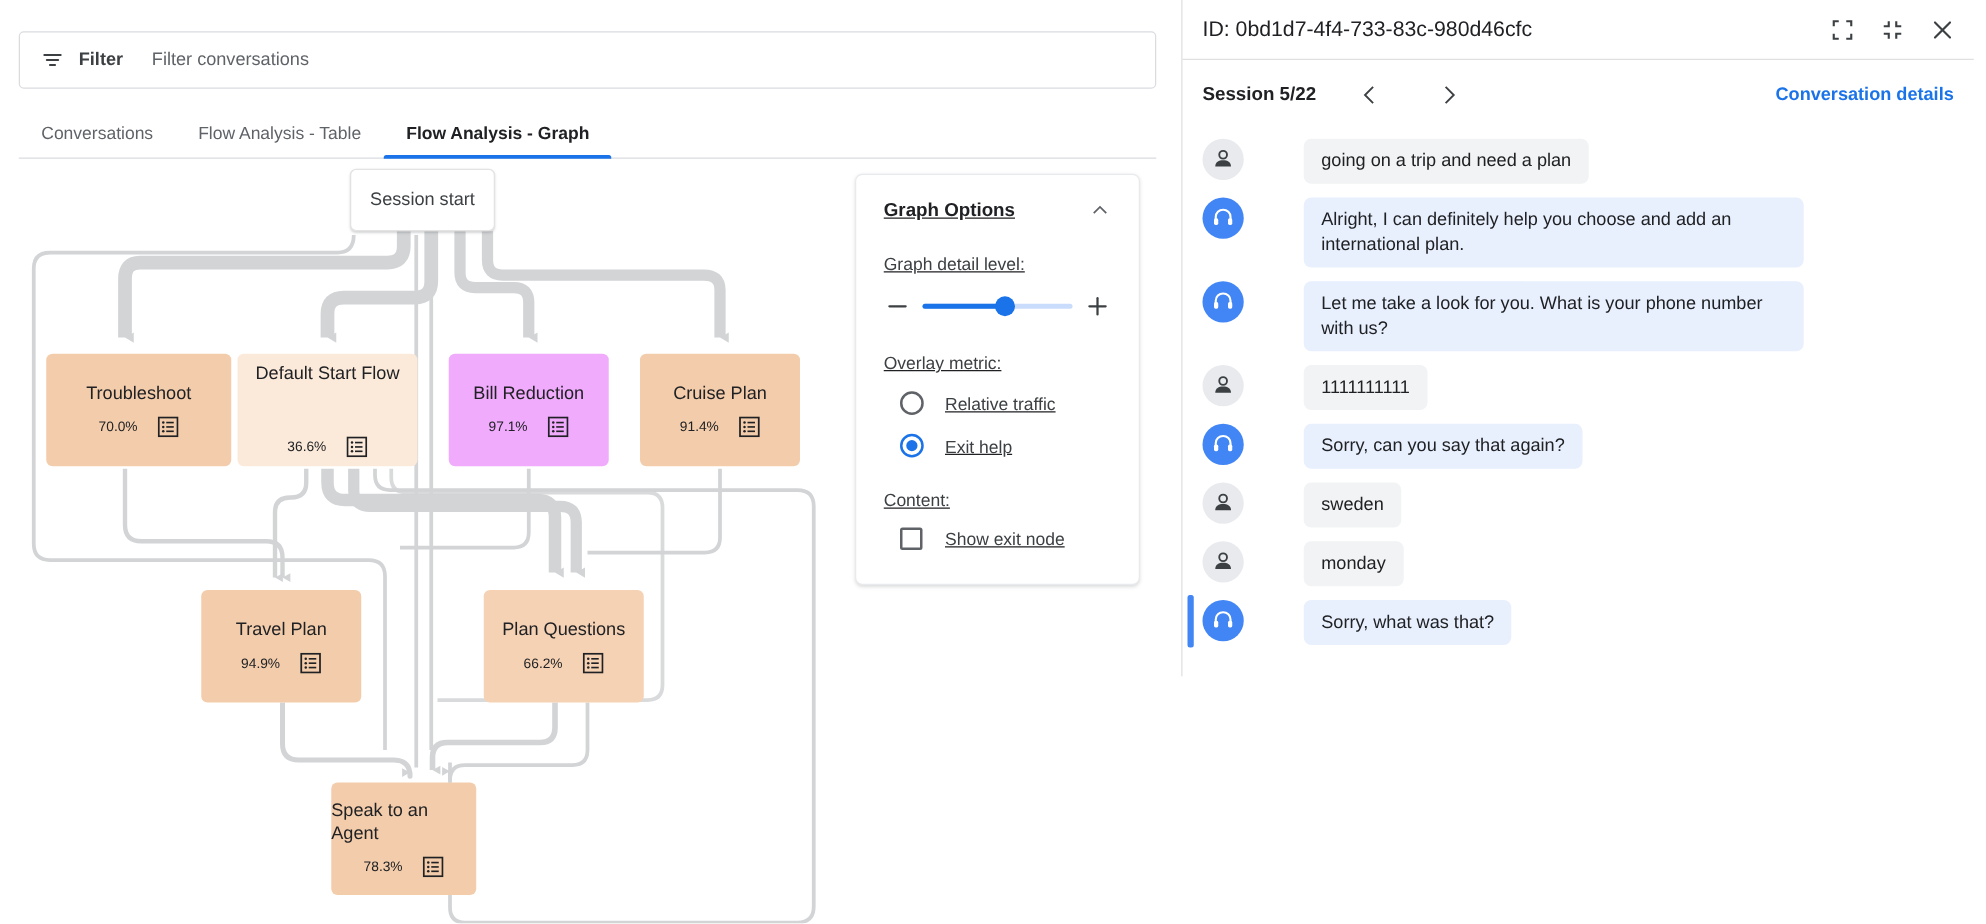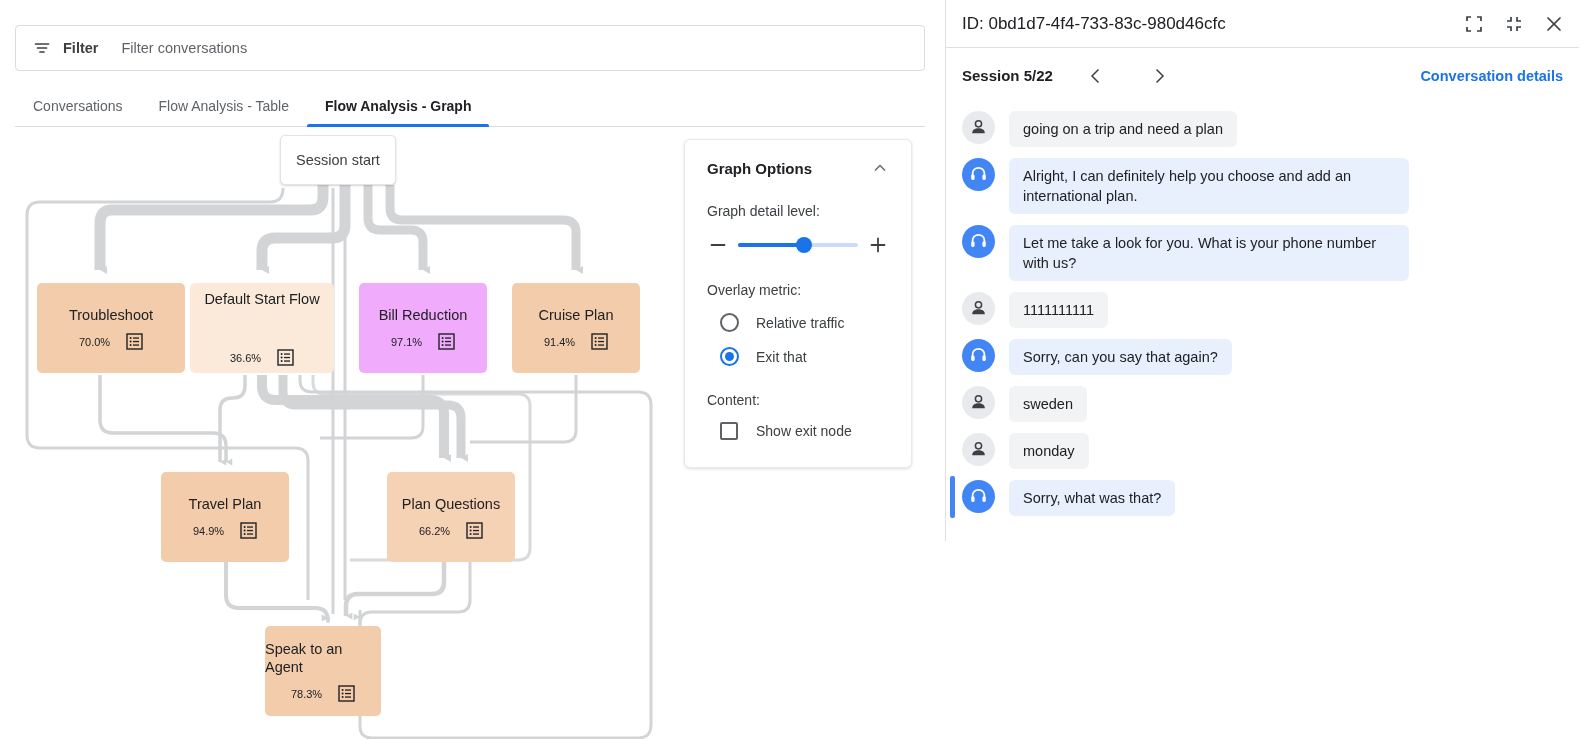--- a/index.html
+++ b/index.html
@@ -89,20 +89,21 @@
 
   
   .options-panel {
     position: absolute; left: 684px; top: 9px;
     width: 228px; height: 329px;
     background: #fff;
     border: 1px solid #e8eaed;
     border-radius: 6px;
     box-shadow: 0 1px 3px rgba(60,64,67,.18);
     padding: 19px 22px 0 22px;
+    text-decoration: underline;
   }
   .opt-header { display: flex; align-items: center; justify-content: space-between; }
   .opt-title { font-size: 15px; font-weight: bold; color: #202124; }
   .chev { width: 18px; height: 18px; cursor: pointer; }
   .opt-label { font-size: 14px; color: #3c4043; margin-top: 26px; }
   .slider-row { display: flex; align-items: center; margin-top: 15px; }
   .slider-btn { width: 22px; height: 22px; cursor: pointer; display:flex; align-items:center; justify-content:center; }
   .slider-track {
     position: relative; flex: 1; height: 4px; margin: 0 9px;
     background: #c9dcfb; border-radius: 2px; cursor: pointer;
@@ -150,21 +151,21 @@
   .session-label { margin-left: 16px; font-size: 15px; font-weight: bold; color: #202124; }
   .nav-btn { width: 30px; height: 30px; display:flex; align-items:center; justify-content:center; cursor:pointer; }
   #prev-btn { margin-left: 28px; }
   #next-btn { margin-left: 33px; }
   .conv-details-link {
     position: absolute; right: 16px; font-size: 14.5px;
     color: #1a73e8; cursor: pointer; font-weight: bold;
   }
 
   .messages { position: relative; padding-top: 8px; }
-  .msg { position: relative; display: flex; align-items: flex-start; margin-bottom: 11px; padding-left: 16px; }
+  .msg { position: relative; display: flex; align-items: flex-start; margin-bottom: 11px; padding-left: 16px; gap: 34px; }
   .msg .avatar {
     width: 33px; height: 33px; border-radius: 50%;
     display: flex; align-items: center; justify-content: center;
     flex: 0 0 33px; margin-top: 0;
   }
   .msg.user .avatar { background: #e8eaed; }
   .msg.agent .avatar { background: #4285f4; }
   .bubble {
     margin-left: 14px; border-radius: 6px;
     padding: 8px 14px; font-size: 14.5px; line-height: 20px;
@@ -413,21 +414,21 @@
           </span>
         </div>
 
         <div class="opt-label">Overlay metric:</div>
         <div class="radio-row">
           <span class="radio"></span>
           <span class="radio-label">Relative traffic</span>
         </div>
         <div class="radio-row">
           <span class="radio on"></span>
-          <span class="radio-label">Exit that</span>
+          <span class="radio-label">Exit help</span>
         </div>
 
         <div class="opt-label">Content:</div>
         <div class="check-row">
           <span class="checkbox"></span>
           <span class="check-label">Show exit node</span>
         </div>
       </div>
     </div>
 

